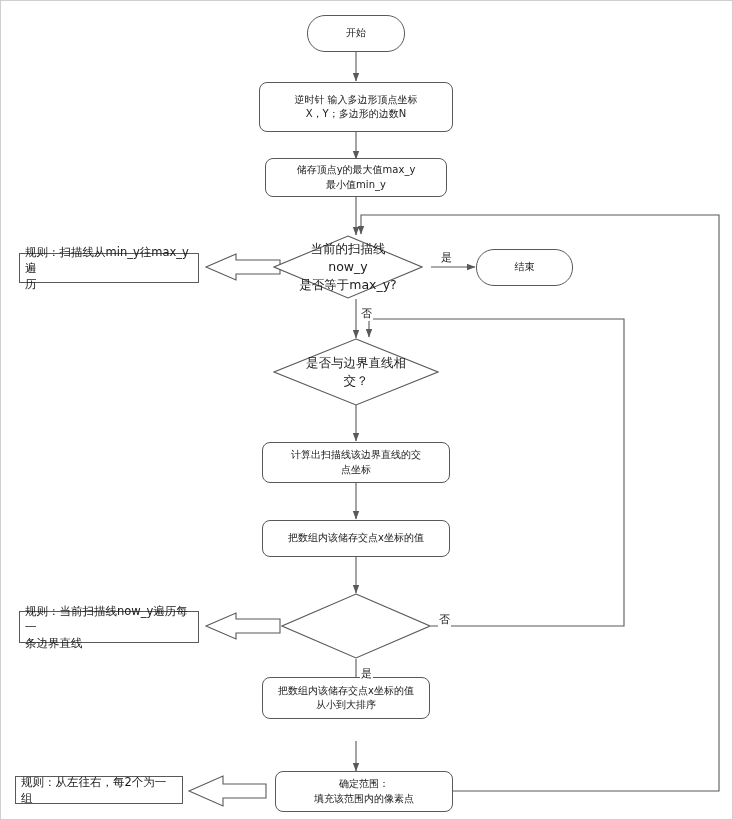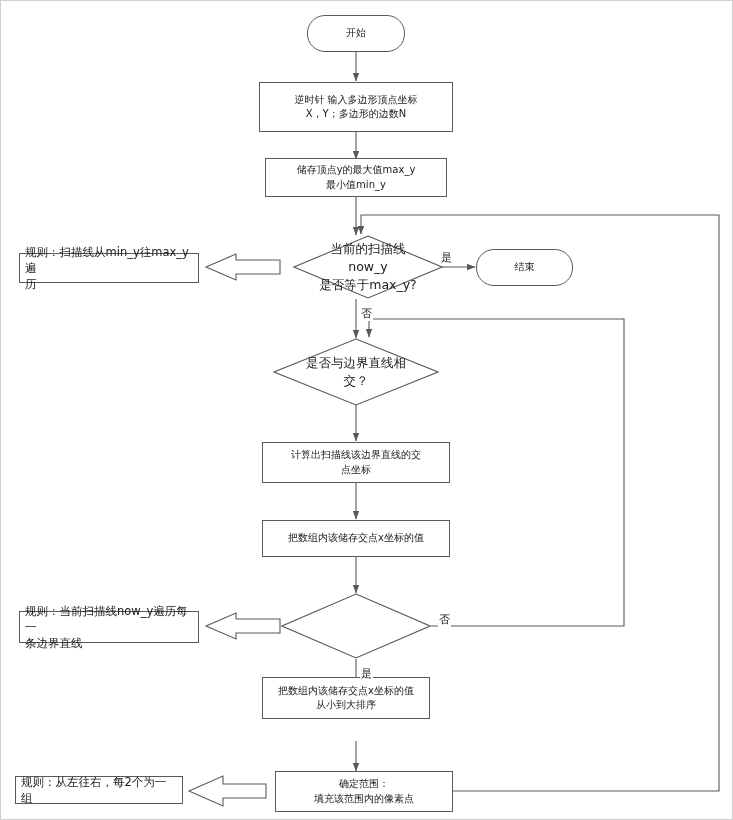--- a/index.html
+++ b/index.html
@@ -31,21 +31,21 @@
     line-height: 1.45;
     background: #ffffff;
     border: 1px solid #595959;
     white-space: pre-line;
     padding: 2px 4px;
   }
   .node.terminal {
     border-radius: 18px;
   }
   .node.rect {
-    border-radius: 0;
+    border-radius: 8px;
   }
   .node.note {
     font-size: 11.5px;
     line-height: 1.4;
     padding: 3px 5px;
     text-align: left;
     justify-content: flex-start;
   }
   .diamond-wrap {
     position: absolute;
@@ -138,21 +138,21 @@
   <div class="node rect" style="left:258px; top:81px; width:194px; height:50px;">
     <span>逆时针  输入多边形顶点坐标
 X，Y；多边形的边数N</span>
   </div>
 
   <div class="node rect" style="left:264px; top:157px; width:182px; height:39px;">
     <span>储存顶点y的最大值max_y
 最小值min_y</span>
   </div>
 
-  <div class="diamond-wrap" style="left:292px; top:234px; width:150px; height:64px;">
+  <div class="diamond-wrap" style="left:272px; top:234px; width:150px; height:64px;">
     <svg class="shape" viewBox="0 0 150 64" preserveAspectRatio="none">
       <polygon points="75,1 149,32 75,63 1,32" fill="#ffffff" stroke="#595959" stroke-width="1.1"></polygon>
     </svg>
     <div class="dlabel">当前的扫描线now_y
 是否等于max_y?</div>
   </div>
 
   <div class="node terminal" style="left:475px; top:248px; width:97px; height:37px;">
     <span>结束</span>
   </div>

